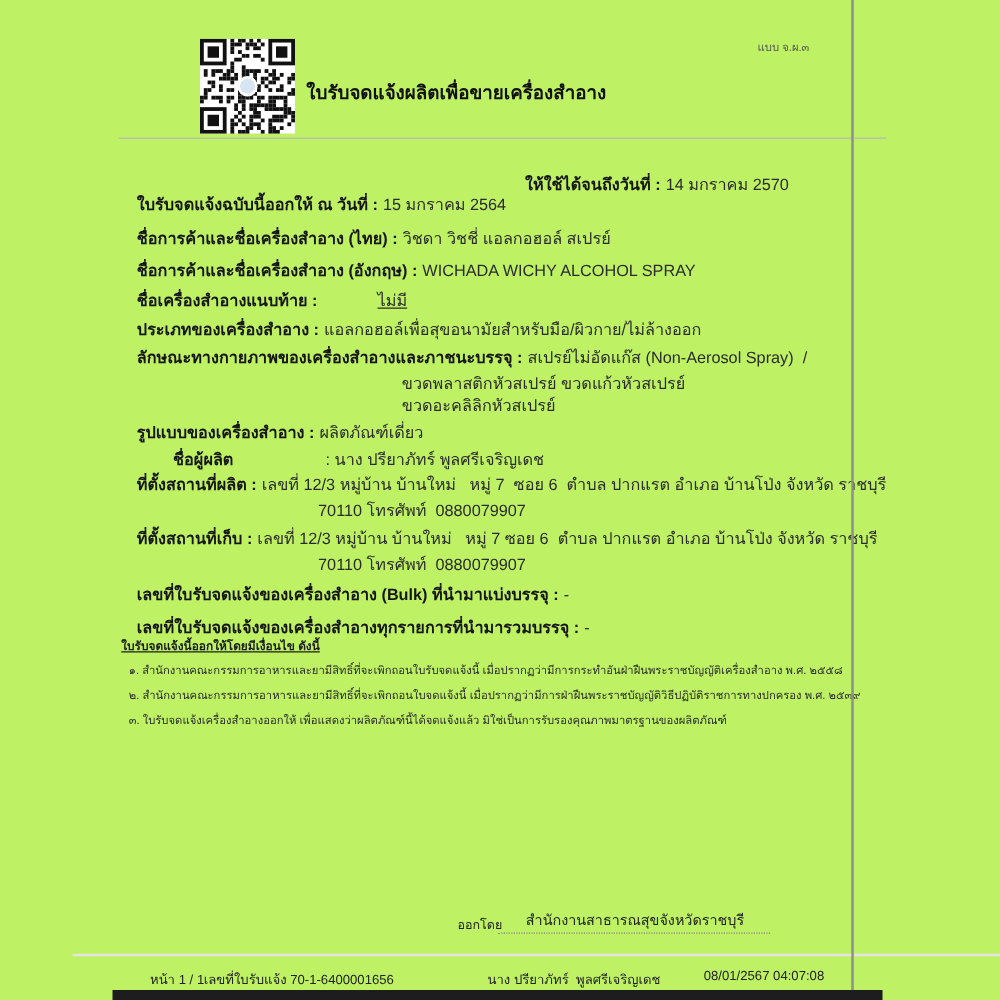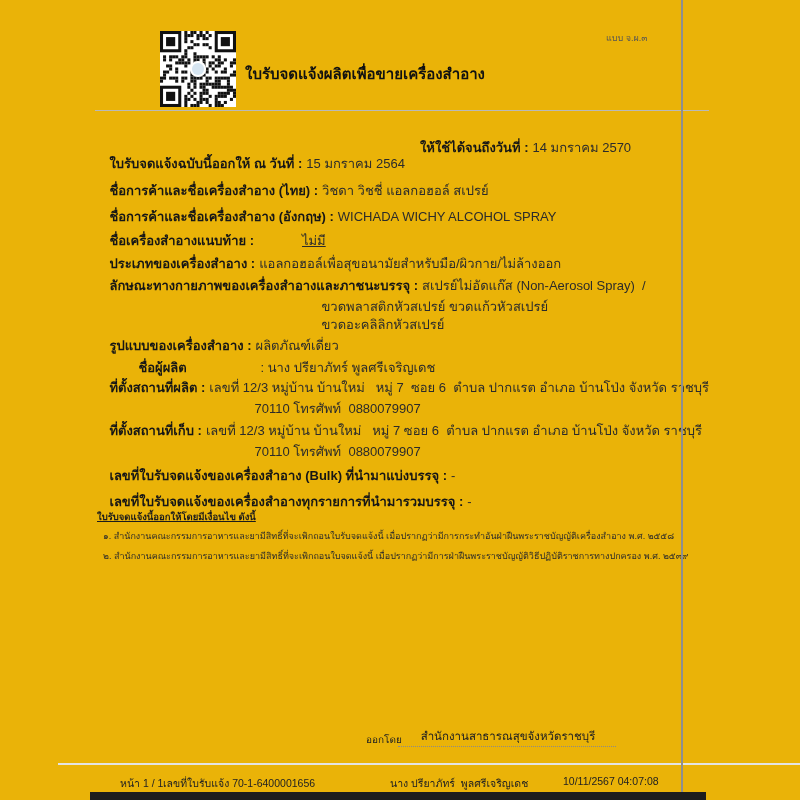--- a/index.html
+++ b/index.html
@@ -1,20 +1,20 @@
 <!DOCTYPE html>
 <html><head>
 <meta charset="utf-8">
 <style>
   html,body{margin:0;padding:0;}
   body{
     width:800px;height:800px;background:#ffffff;
     font-family:"Liberation Sans",sans-serif;color:#1f1f1f;
   }
-  .page{position:relative;width:800px;height:800px;background:#eab308;overflow:hidden;}
+  .page{position:relative;width:800px;height:800px;background:#bef264;overflow:hidden;}
   .row{position:absolute;left:95px;font-size:13px;line-height:1.25;white-space:pre-wrap;color:#262626;}
   .lbl{font-weight:bold;color:#161616;margin-right:4px;}
   .val{color:#2b2b2b;}
   .title{
     position:absolute;top:62px;left:0;width:730px;text-align:center;
     font-size:15px;font-weight:bold;color:#111;
   }
   .form-code{position:absolute;left:606px;top:31px;font-size:9px;color:#555;}
   .qr{position:absolute;left:160px;top:31px;width:76px;height:76px;}
   .hrule{position:absolute;left:95px;top:110px;width:614px;height:1px;background:#b9b9b9;}
@@ -315,28 +315,29 @@
   <div class="row" style="top:452px">
     <span class="lbl">เลขที่ใบรับจดแจ้งของเครื่องสำอาง (Bulk) ที่นำมาแบ่งบรรจุ :</span><span class="val">-</span>
   </div>
   <div class="row" style="top:478px">
     <span class="lbl">เลขที่ใบรับจดแจ้งของเครื่องสำอางทุกรายการที่นำมารวมบรรจุ :</span><span class="val">-</span>
   </div>
 
   <div class="cond-head">ใบรับจดแจ้งนี้ออกให้โดยมีเงื่อนไข ดังนี้</div>
   <div class="cond" style="top:529px">๑. สำนักงานคณะกรรมการอาหารและยามีสิทธิ์ที่จะเพิกถอนใบรับจดแจ้งนี้ เมื่อปรากฏว่ามีการกระทำอันฝ่าฝืนพระราชบัญญัติเครื่องสำอาง พ.ศ. ๒๕๕๘</div>
   <div class="cond" style="top:549px">๒. สำนักงานคณะกรรมการอาหารและยามีสิทธิ์ที่จะเพิกถอนใบจดแจ้งนี้ เมื่อปรากฏว่ามีการฝ่าฝืนพระราชบัญญัติวิธีปฏิบัติราชการทางปกครอง พ.ศ. ๒๕๓๙</div>
+  <div class="cond" style="top:569px">๓. ใบรับจดแจ้งเครื่องสำอางออกให้ เพื่อแสดงว่าผลิตภัณฑ์นี้ได้จดแจ้งแล้ว มิใช่เป็นการรับรองคุณภาพมาตรฐานของผลิตภัณฑ์</div>
 
   <div class="issuer-label">ออกโดย</div>
   <div class="issuer-org">สำนักงานสาธารณสุขจังหวัดราชบุรี</div>
   <div class="issuer-dots"></div>
 
   <div class="soft-line"></div>
 
   <div class="foot" style="left:120px">หน้า 1 / 1</div>
   <div class="foot" style="left:163px">เลขที่ใบรับแจ้ง 70-1-6400001656</div>
   <div class="foot" style="left:390px">นาง ปรียาภัทร์  พูลศรีเจริญเดช</div>
-  <div class="foot" style="left:563px">10/11/2567 04:07:08</div>
+  <div class="foot" style="left:563px">08/01/2567 04:07:08</div>
 
   <div class="scan-vline"></div>
   <div class="bottom-bar"></div>
 
 </div>
 
 </body></html>

